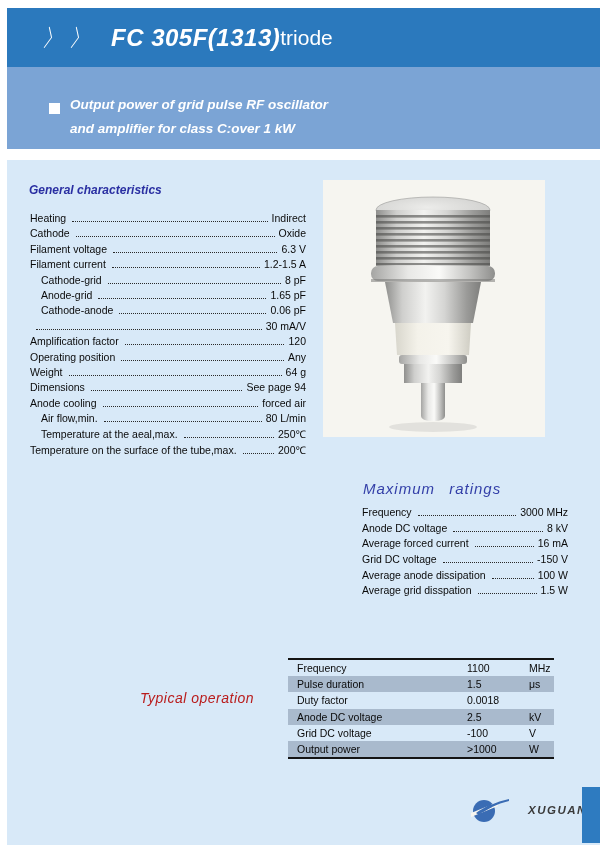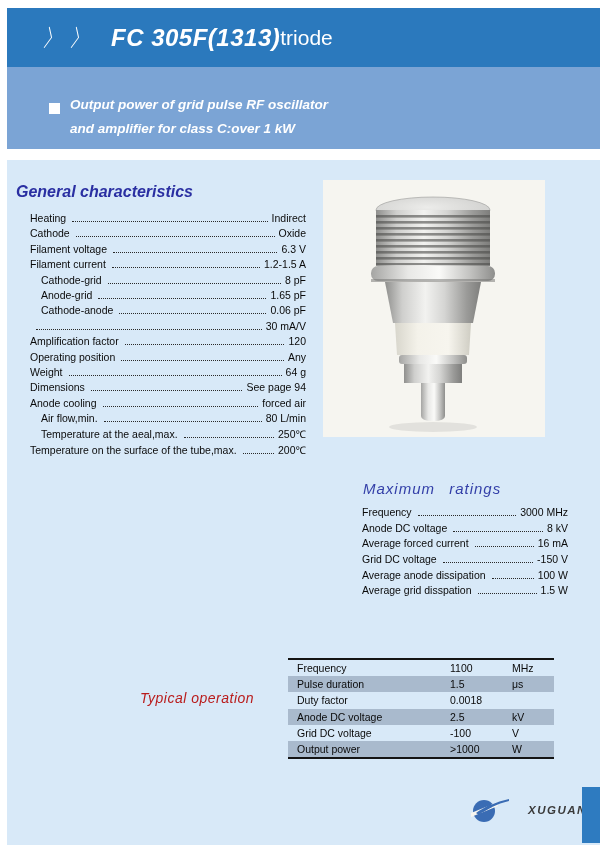--- a/index.html
+++ b/index.html
@@ -16,21 +16,21 @@
   
   .subtitle-bar{position:absolute;left:7px;top:67px;right:0;height:82px;background:#7ba4d5;}
   .bullet-square{position:absolute;left:42px;top:36px;width:11px;height:11px;background:#ffffff;}
   .sub-line{position:absolute;left:63px;color:#fff;font-weight:bold;font-style:italic;font-size:13.5px;white-space:nowrap;}
   .sub-line.l1{top:30px;}
   .sub-line.l2{top:54px;}
 
   
   .main-panel{position:absolute;left:7px;top:160px;right:0;bottom:5px;background:#d8e9f8;}
 
-  .sec-title{position:absolute;left:9px;top:23px;color:#2a2fa2;font-weight:bold;font-style:italic;font-size:16px;}
+  .sec-title{position:absolute;left:22px;top:23px;color:#2a2fa2;font-weight:bold;font-style:italic;font-size:12px;}
 
   .spec-list{position:absolute;left:23px;top:52px;width:276px;}
   .spec-row{display:flex;align-items:baseline;height:15.4px;font-size:10.5px;color:#0a0a0a;}
   .spec-row.indent{padding-left:11px;}
   .spec-label{white-space:nowrap;}
   .spec-leader{flex:1;border-bottom:1.6px dotted #2a2a2a;margin:0 4px 3px 6px;min-width:6px;}
   .spec-row.noleader .spec-leader{border-bottom:none;}
   .spec-value{white-space:nowrap;}
 
   
@@ -40,21 +40,21 @@
   .max-title{position:absolute;left:356px;top:320px;color:#333fa8;font-style:italic;font-size:15px;word-spacing:9px;letter-spacing:1px;}
   .max-list{position:absolute;left:355px;top:346px;width:206px;}
   .max-list .spec-row{height:15.7px;}
 
   
   .typ-title{position:absolute;left:133px;top:530px;color:#b91c1c;font-style:italic;font-size:14px;letter-spacing:0.5px;}
   .op-table{position:absolute;left:281px;top:498px;width:266px;border-top:2px solid #141414;border-bottom:2px solid #141414;}
   .op-row{display:flex;align-items:center;height:16.2px;font-size:10.5px;color:#0a0a0a;}
   .op-row.shaded{background:#a9bacd;}
   .op-param{width:153px;padding-left:9px;white-space:nowrap;}
-  .op-value{width:62px;white-space:nowrap;}
+  .op-value{width:62px;white-space:nowrap;margin-left:17px;}
   .op-unit{flex:1;white-space:nowrap;}
 
   
   .footer-brand{position:absolute;left:463px;top:636px;display:flex;align-items:center;gap:12px;}
   .brand-name{font-size:11.5px;font-weight:bold;font-style:italic;color:#3a3a3a;letter-spacing:1.5px;margin-left:6px;}
   .page-edge-tab{position:absolute;left:575px;top:627px;width:18px;height:56px;background:#2e7bc0;}
 </style>
 </head>
 <body>
 

